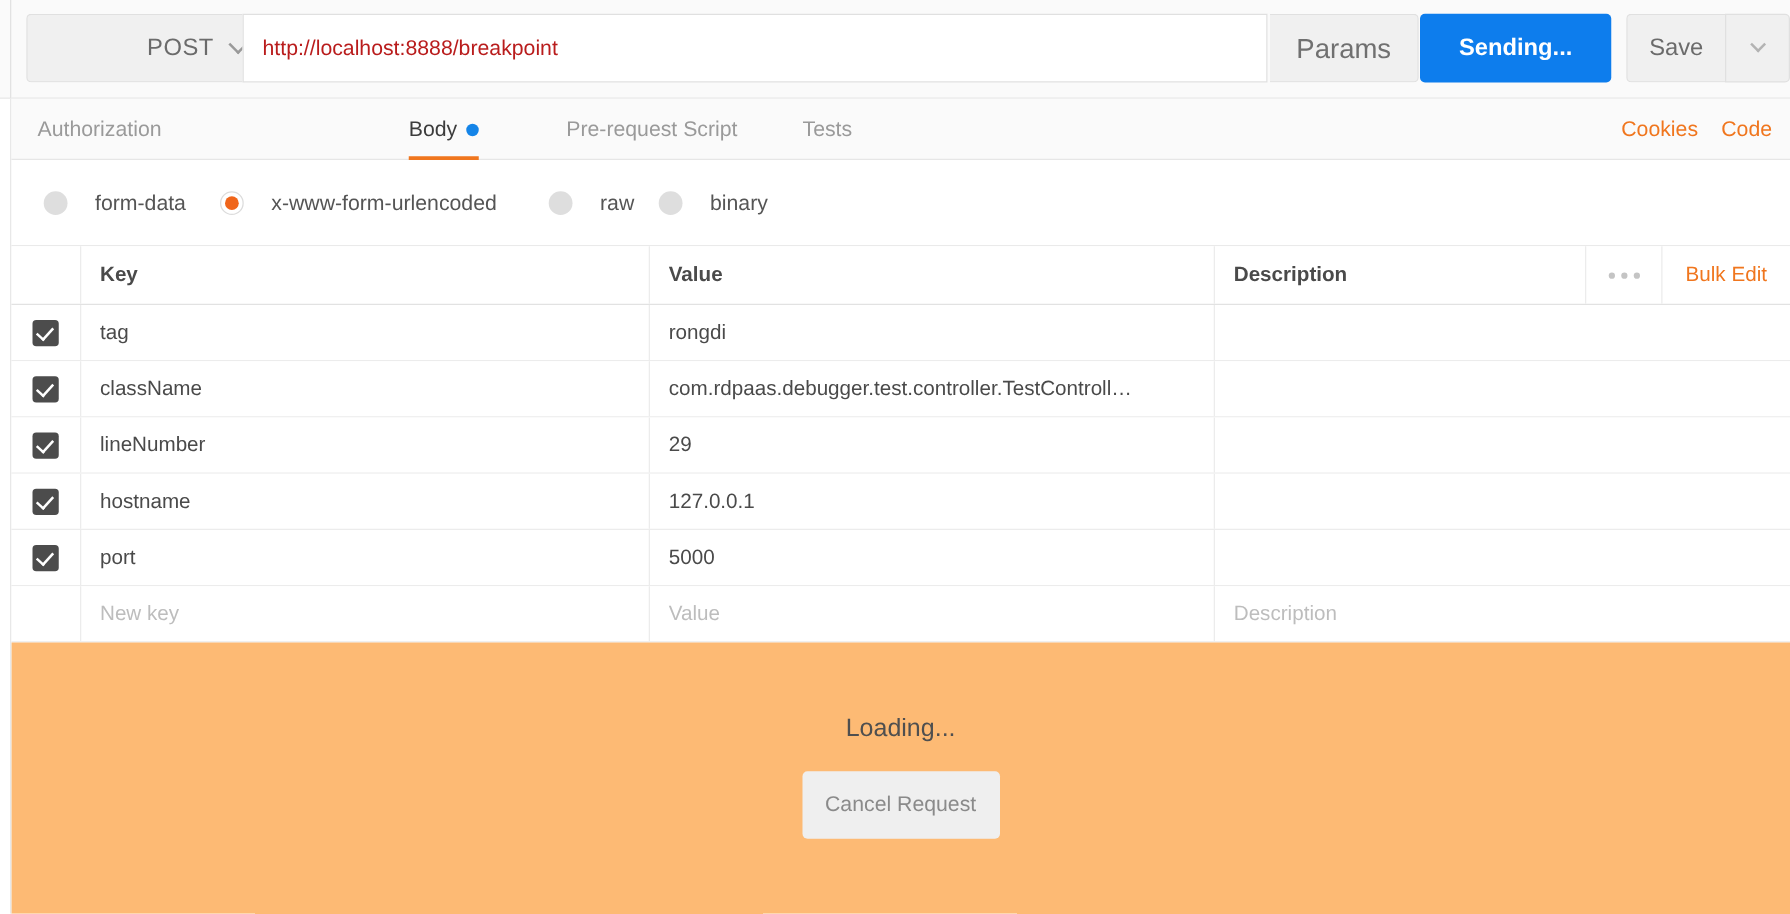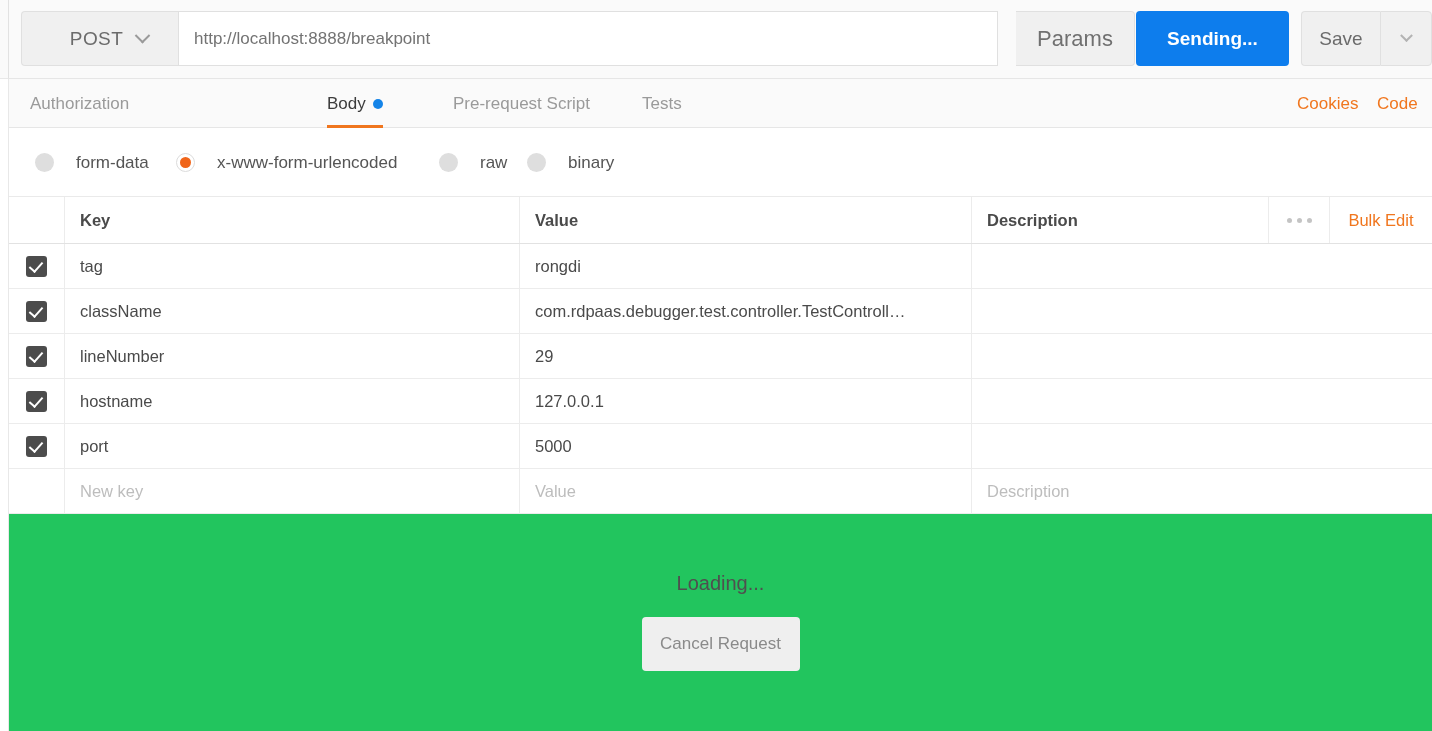--- a/index.html
+++ b/index.html
@@ -48,21 +48,21 @@
   .method-select {
     position: absolute;
     left: 12px; top: 11px;
     width: 175px; height: 55px;
     background: #f0f0f0;
     border: 1px solid #e0e0e0;
     border-right: none;
     border-radius: 4px 0 0 4px;
     display: flex;
     align-items: center;
-    justify-content: center;
+    justify-content: flex-end;
     gap: 14px;
     cursor: pointer;
   }
   .method-label {
     font-size: 19px;
     color: #6b6b6b;
     letter-spacing: .4px;
   }
 
   .chev {
@@ -73,29 +73,29 @@
     transform: rotate(45deg) translate(-2px,-2px);
   }
   .chev.small {
     width: 9px; height: 9px;
     border-right: 2px solid #b3b3b3;
     border-bottom: 2px solid #b3b3b3;
   }
 
   .url-input {
     position: absolute;
-    left: 169px; top: 11px;
+    left: 185px; top: 11px;
     width: 820px; height: 55px;
     background: #ffffff;
     border: 1px solid #e0e0e0;
     display: flex;
     align-items: center;
     padding-left: 15px;
     font-size: 17px;
-    color: #737373;
+    color: #b91c1c;
     cursor: text;
   }
 
   .params-btn {
     position: absolute;
     left: 1007px; top: 11px;
     width: 119px; height: 55px;
     background: #f0f0f0;
     border: 1px solid #e0e0e0;
     border-left: none;
@@ -323,21 +323,21 @@
     font-size: 16.5px;
     color: #f0761e;
     cursor: pointer;
   }
 
   
   .loading-pane {
     position: absolute;
     left: 9px; top: 514px;
     width: 1423px; height: 217px;
-    background: #22c55e;
+    background: #fdba74;
     display: flex;
     flex-direction: column;
     align-items: center;
   }
   .loading-text {
     margin-top: 58px;
     font-size: 20px;
     color: #4f4f4f;
   }
   .cancel-btn {

